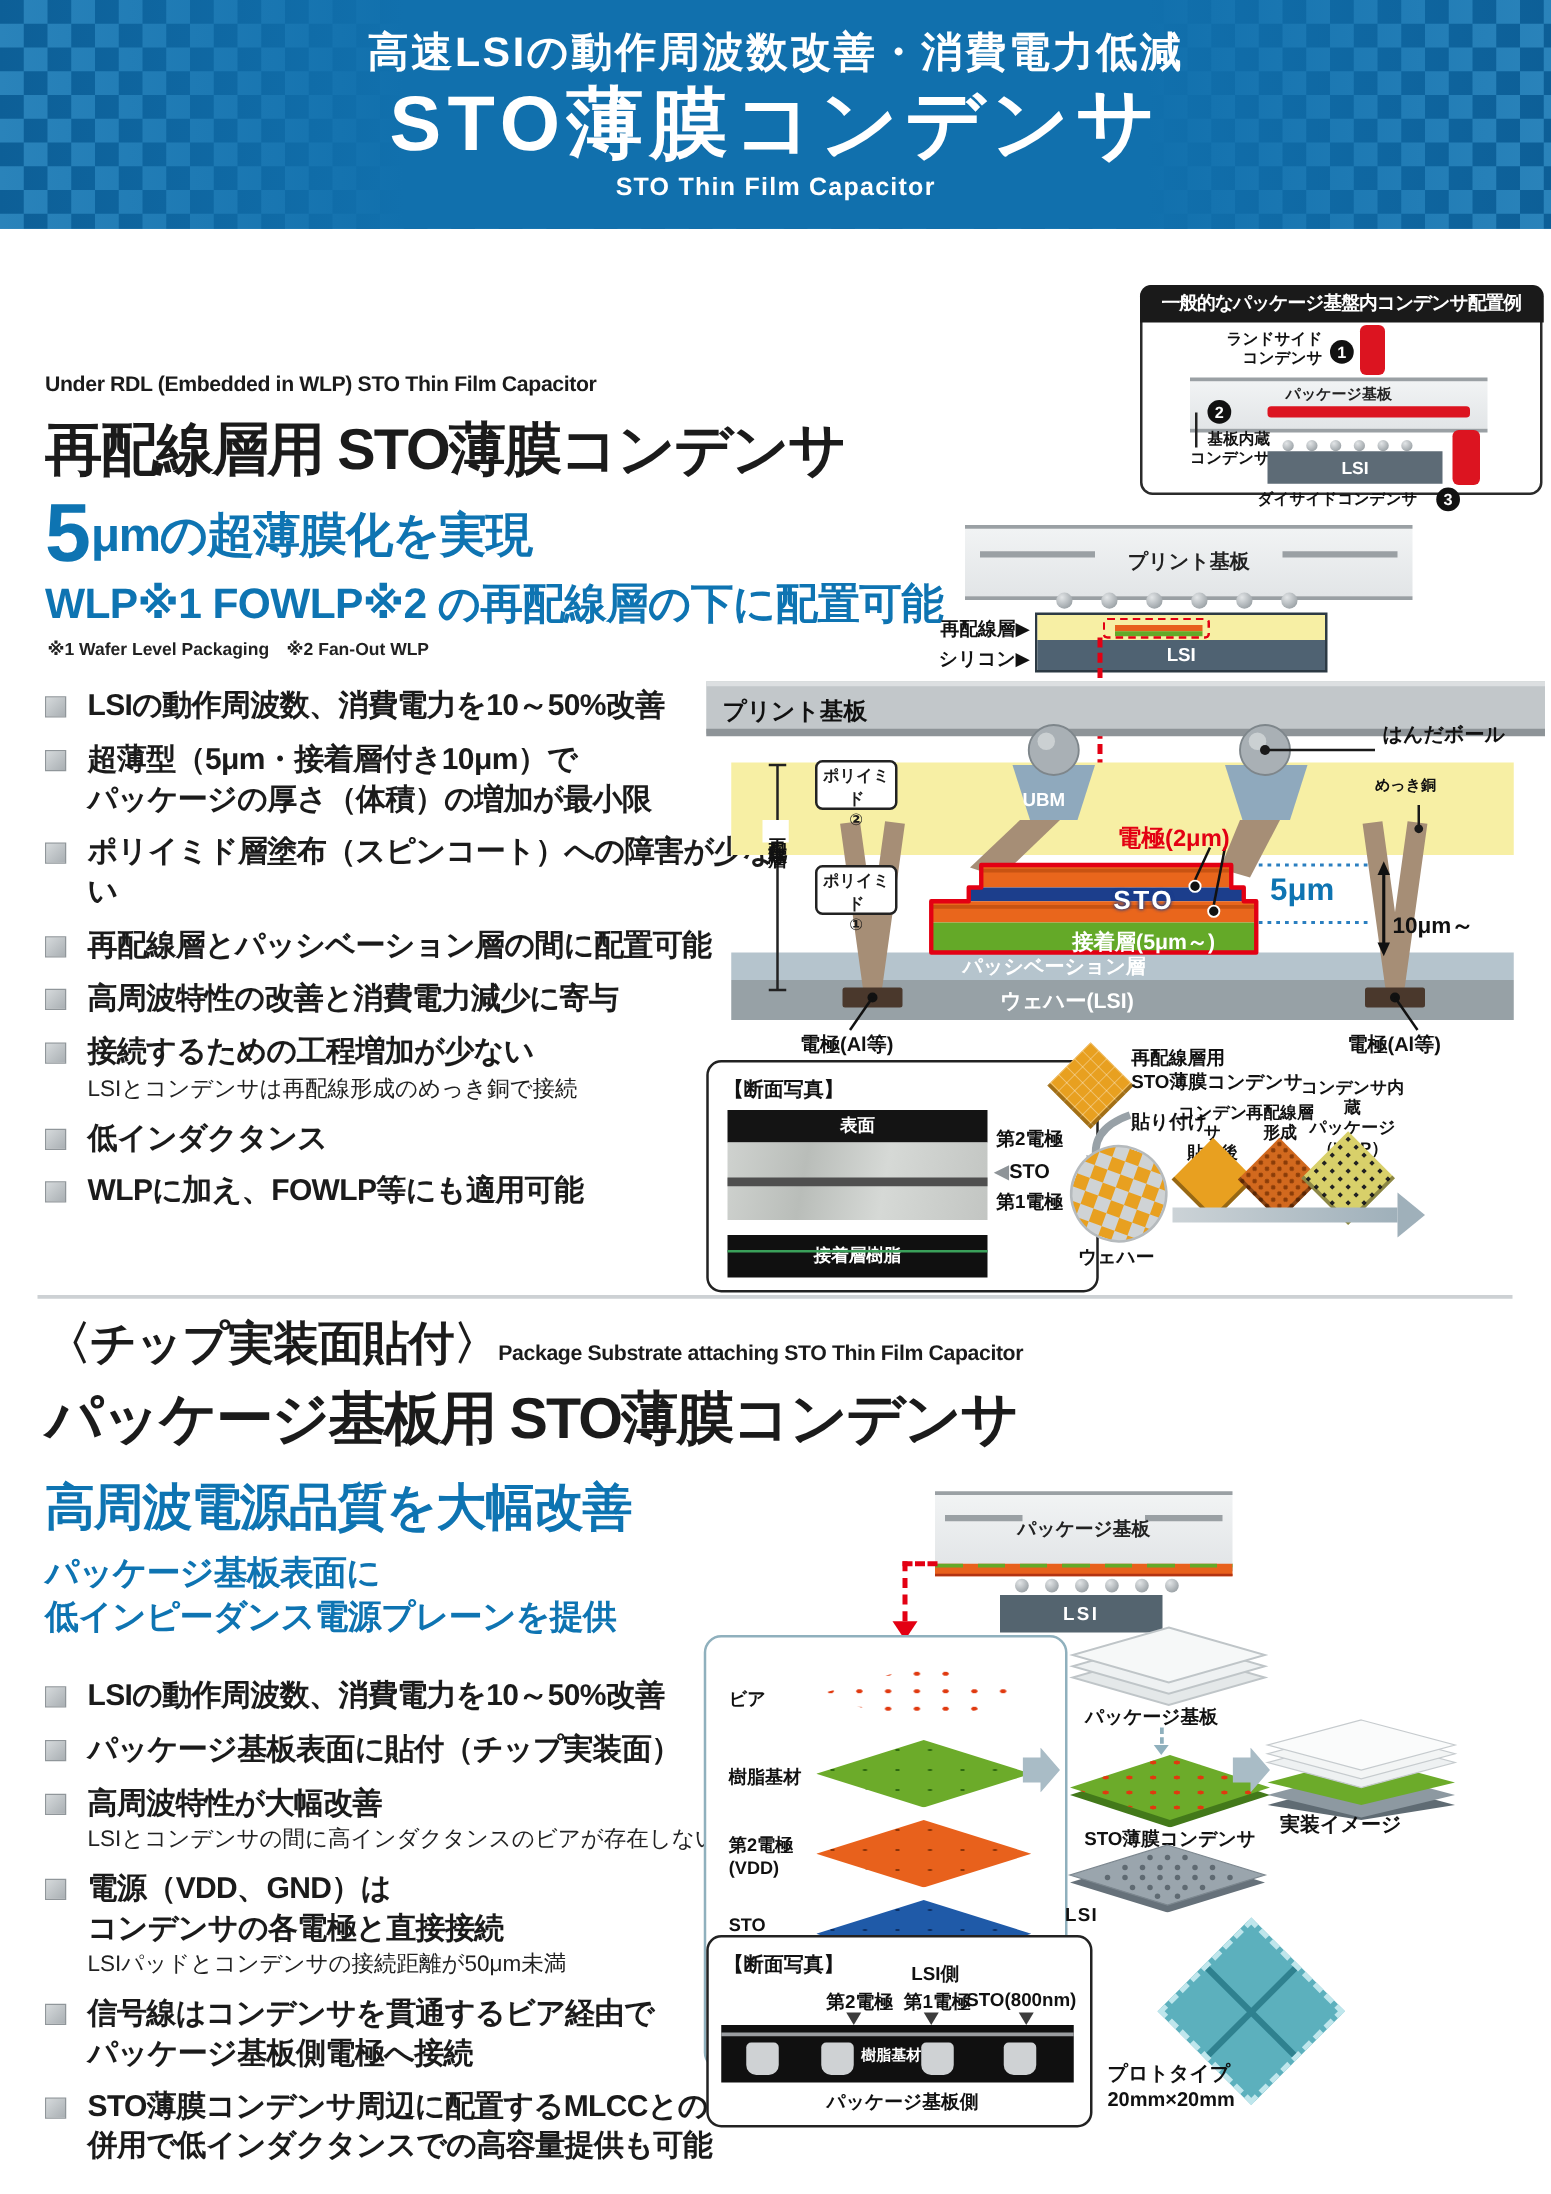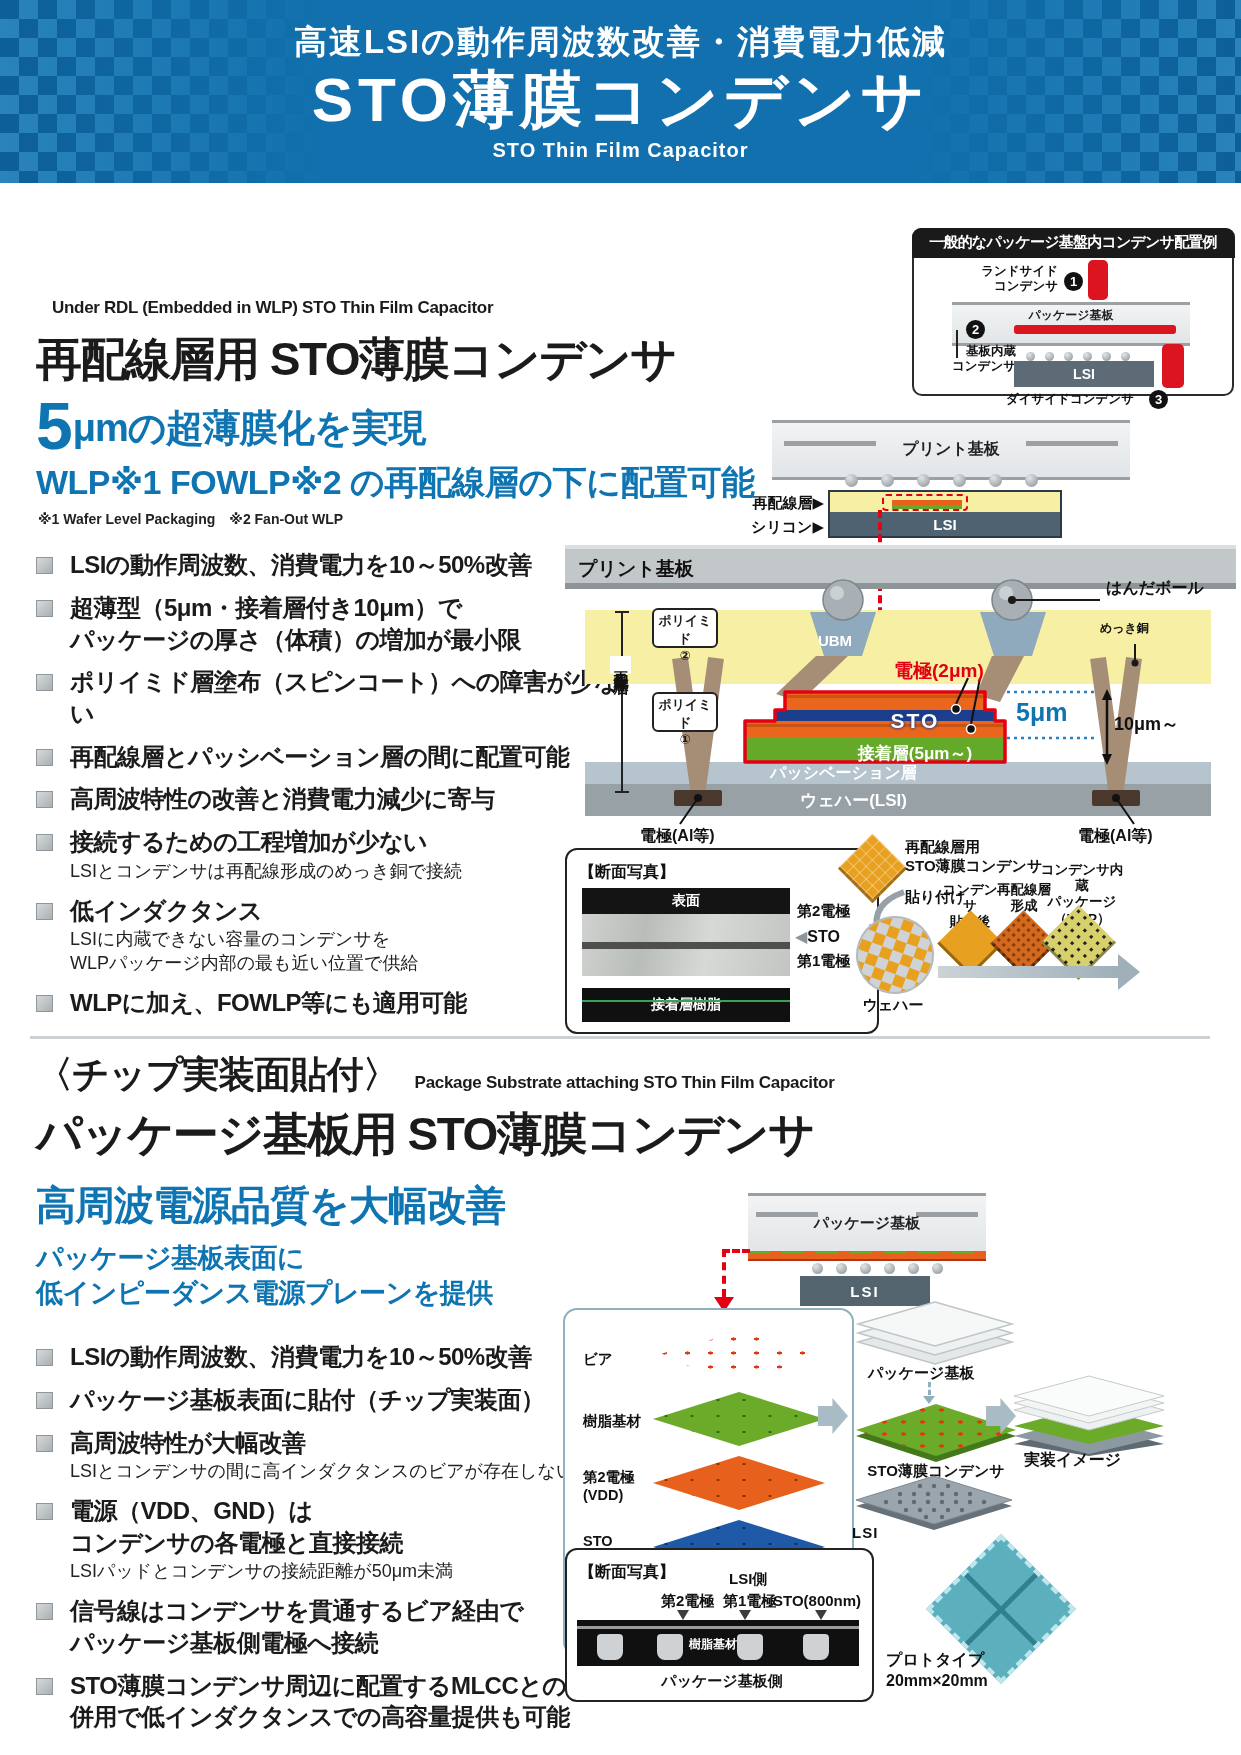--- a/index.html
+++ b/index.html
@@ -12,21 +12,21 @@
       background-image:linear-gradient(90deg,rgba(17,112,173,0),#1170ad 26%,#1170ad 74%,rgba(17,112,173,0)),
                        repeating-conic-gradient(#2a83ba 0% 25%,#0d5f97 0% 50%);
       background-size:100% 100%,38px 38px;color:#fff;text-align:center;}
   .hd-tagline{padding-top:20px;font-size:33px;font-weight:bold;letter-spacing:2px;}
   .hd-title{font-size:62px;font-weight:bold;letter-spacing:5px;line-height:1.08;margin-top:2px;}
   .hd-en{font-size:20px;font-weight:bold;letter-spacing:1px;margin-top:5px;}
   
   .col{position:absolute;left:36px;width:600px;}
   .rowt{display:flex;align-items:flex-end;}
   .bracket{font-size:37px;font-weight:bold;letter-spacing:-1px;white-space:nowrap;}
-  .en-sub{font-size:17px;font-weight:bold;margin-left:16px;padding-bottom:7px;letter-spacing:-0.3px;white-space:nowrap;text-align:right;}
+  .en-sub{font-size:17px;font-weight:bold;padding-bottom:7px;letter-spacing:-0.3px;white-space:nowrap;text-align:right;}
   .sec-title{font-size:46px;font-weight:bold;letter-spacing:-1.5px;margin-top:4px;white-space:nowrap;}
   .headline1{display:flex;align-items:flex-end;color:#0e74b2;font-weight:bold;margin-top:6px;}
   .hl-num{font-size:66px;line-height:.9;}
   .hl-txt{font-size:38px;padding-bottom:2px;letter-spacing:-1px;}
   .subhead{color:#0e74b2;font-size:34px;font-weight:bold;letter-spacing:-0.5px;margin-top:4px;white-space:nowrap;}
   .footnote{font-size:14px;font-weight:bold;margin:5px 0 20px 2px;color:#222;}
   .headline2{color:#0e74b2;font-size:40px;font-weight:bold;letter-spacing:-1px;margin-top:12px;white-space:nowrap;}
   .subhead2{color:#0e74b2;font-size:27px;font-weight:bold;margin:8px 0 30px;line-height:1.3;letter-spacing:-0.5px;}
   .bullet{display:flex;margin-bottom:11px;}
   .sq{flex:0 0 15px;width:15px;height:15px;margin:8px 17px 0 0;
@@ -152,22 +152,20 @@
         <span class="sq"></span>
         <div>
       <div class="bmain ml">接続するための工程増加が少ない</div>
       <div class="bsub ml">LSIとコンデンサは再配線形成のめっき銅で接続</div>
     </div>
       </div>
     <div class="bullet">
         <span class="sq"></span>
         <div>
       <div class="bmain ml">低インダクタンス</div>
-      <div class="bsub ml">LSIに内蔵できない容量のコンデンサを
-WLPパッケージ内部の最も近い位置で供給</div>
     </div>
       </div>
     <div class="bullet">
         <span class="sq"></span>
         <div>
           <div class="bmain ml">WLPに加え、FOWLP等にも適用可能</div>
         </div>
       </div>
   </div>
 
@@ -249,21 +247,21 @@
   <div class="wlabel" style="left:800px;top:632px;width:70px;text-align:center;font-size:15px;">UBM</div>
   <div class="abs ml" style="left:652px;top:608px;width:66px;height:40px;border:2px solid #222;border-radius:6px;background:#fff;font-size:13px;font-weight:bold;text-align:center;line-height:1.35;padding-top:2px;box-sizing:border-box;">ポリイミド
 ②</div>
   <div class="abs ml" style="left:652px;top:692px;width:66px;height:40px;border:2px solid #222;border-radius:6px;background:#fff;font-size:13px;font-weight:bold;text-align:center;line-height:1.35;padding-top:2px;box-sizing:border-box;">ポリイミド
 ①</div>
   <div class="dlabel vtext" style="left:610px;top:656px;font-size:15px;">再配線層</div>
   <div class="dlabel" style="left:894px;top:658px;font-size:19px;color:#e30013;">電極(2μm)</div>
   <div class="wlabel" style="left:860px;top:709px;width:110px;text-align:center;font-size:21px;letter-spacing:2px;text-shadow:0 0 3px #1c3e8c,0 0 3px #1c3e8c;">STO</div>
   <div class="wlabel" style="left:805px;top:742px;width:220px;text-align:center;font-size:17px;">接着層(5μm～)</div>
   <div class="dlabel" style="left:1016px;top:698px;font-size:25px;color:#0e74b2;">5μm</div>
-  <div class="dlabel" style="left:1114px;top:712px;font-size:18px;">10μm～</div>
+  <div class="dlabel" style="left:1114px;top:728px;font-size:18px;">10μm～</div>
   <div class="wlabel" style="left:770px;top:763px;font-size:16px;font-family:Liberation Serif, serif;">パッシベーション層</div>
   <div class="wlabel" style="left:800px;top:789px;font-size:17px;">ウェハー(LSI)</div>
   <div class="dlabel" style="left:640px;top:826px;font-size:16px;">電極(Al等)</div>
   <div class="dlabel" style="left:1078px;top:826px;font-size:16px;">電極(Al等)</div>
 
   <div class="photobox" style="left:565px;top:848px;width:310px;height:182px;">
     <div class="dlabel" style="left:12px;top:12px;font-size:16px;">【断面写真】</div>
     <div class="abs" style="left:15px;top:38px;width:208px;height:122px;">
       <div class="abs" style="left:0;top:0;width:208px;height:26px;background:#141414;color:#fff;font-size:14px;font-weight:bold;display:flex;align-items:center;justify-content:center;">表面</div>
       <div class="abs" style="left:0;top:26px;width:208px;height:62px;background:linear-gradient(100deg,#cfd2cf,#b9bdb9 30%,#d6d9d6 60%,#c2c5c2);"></div>

